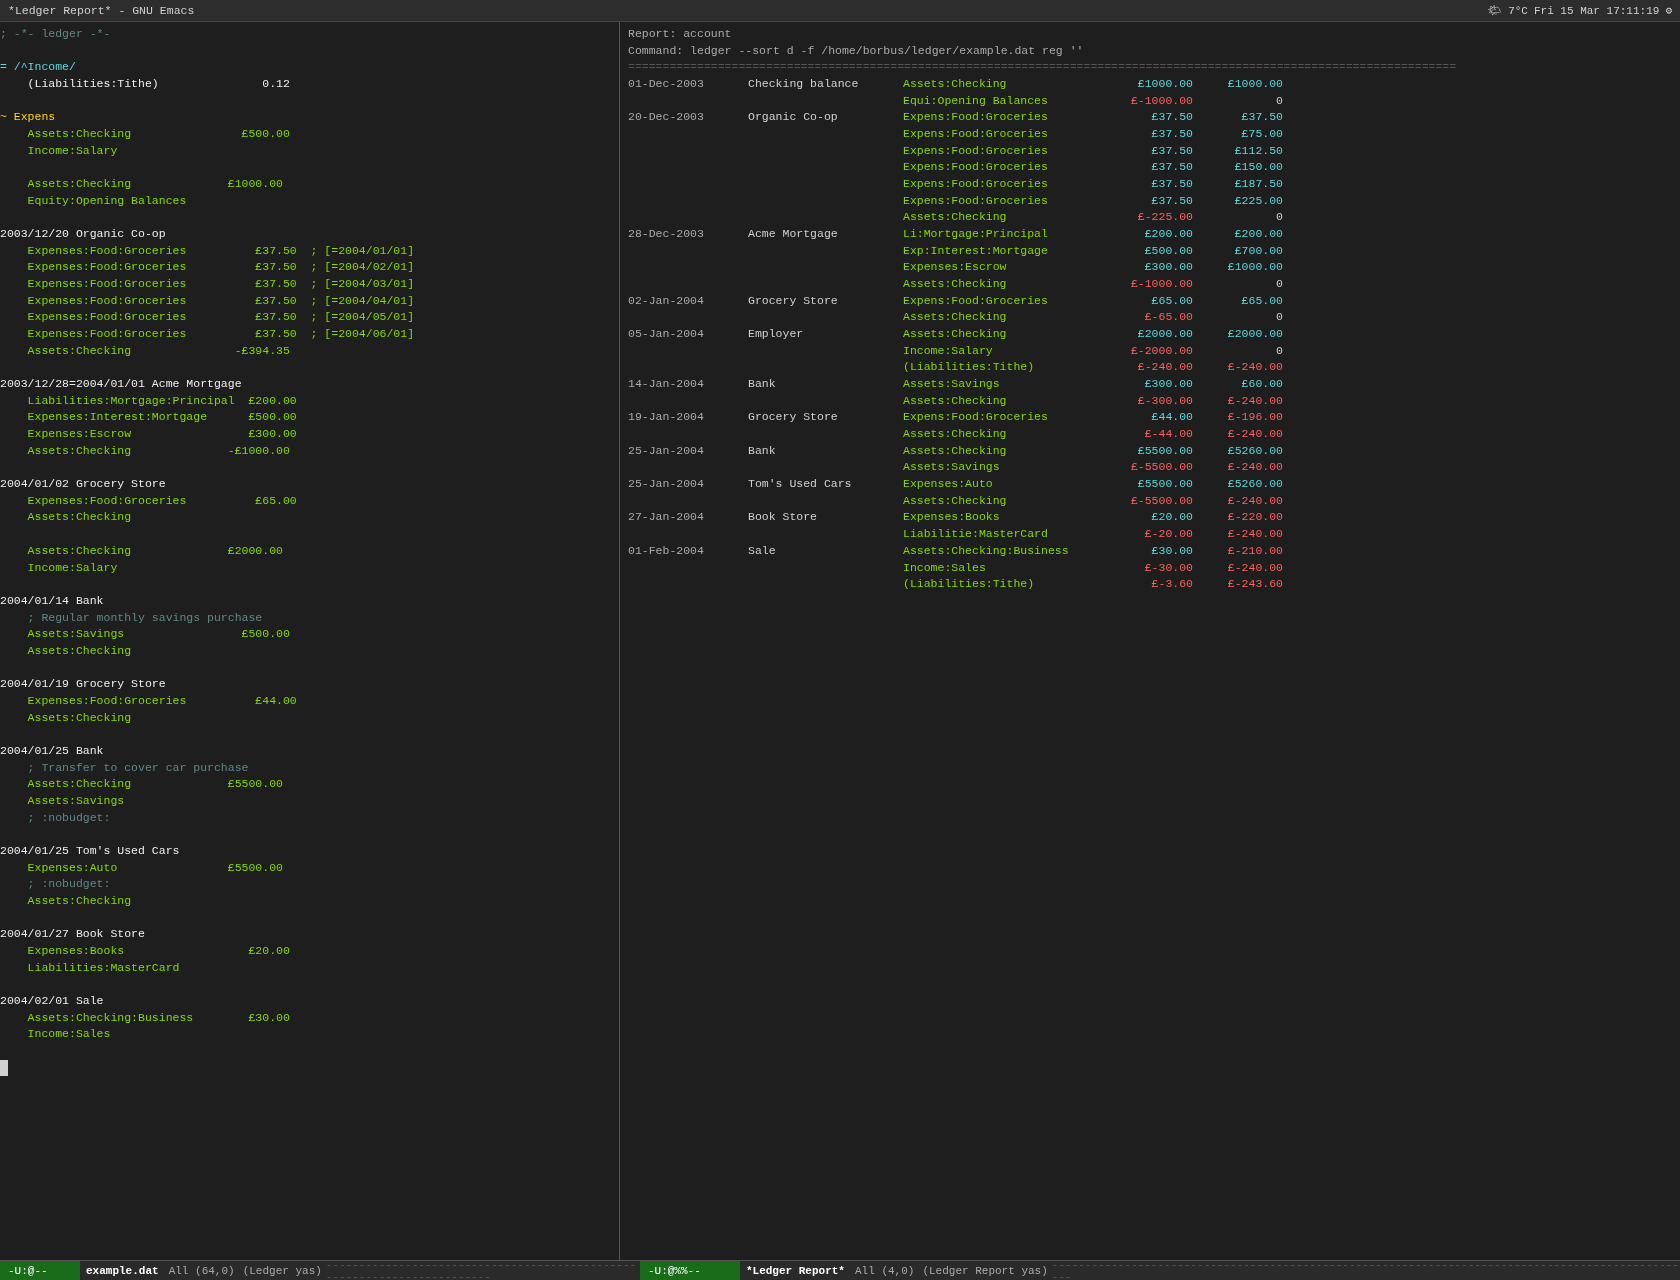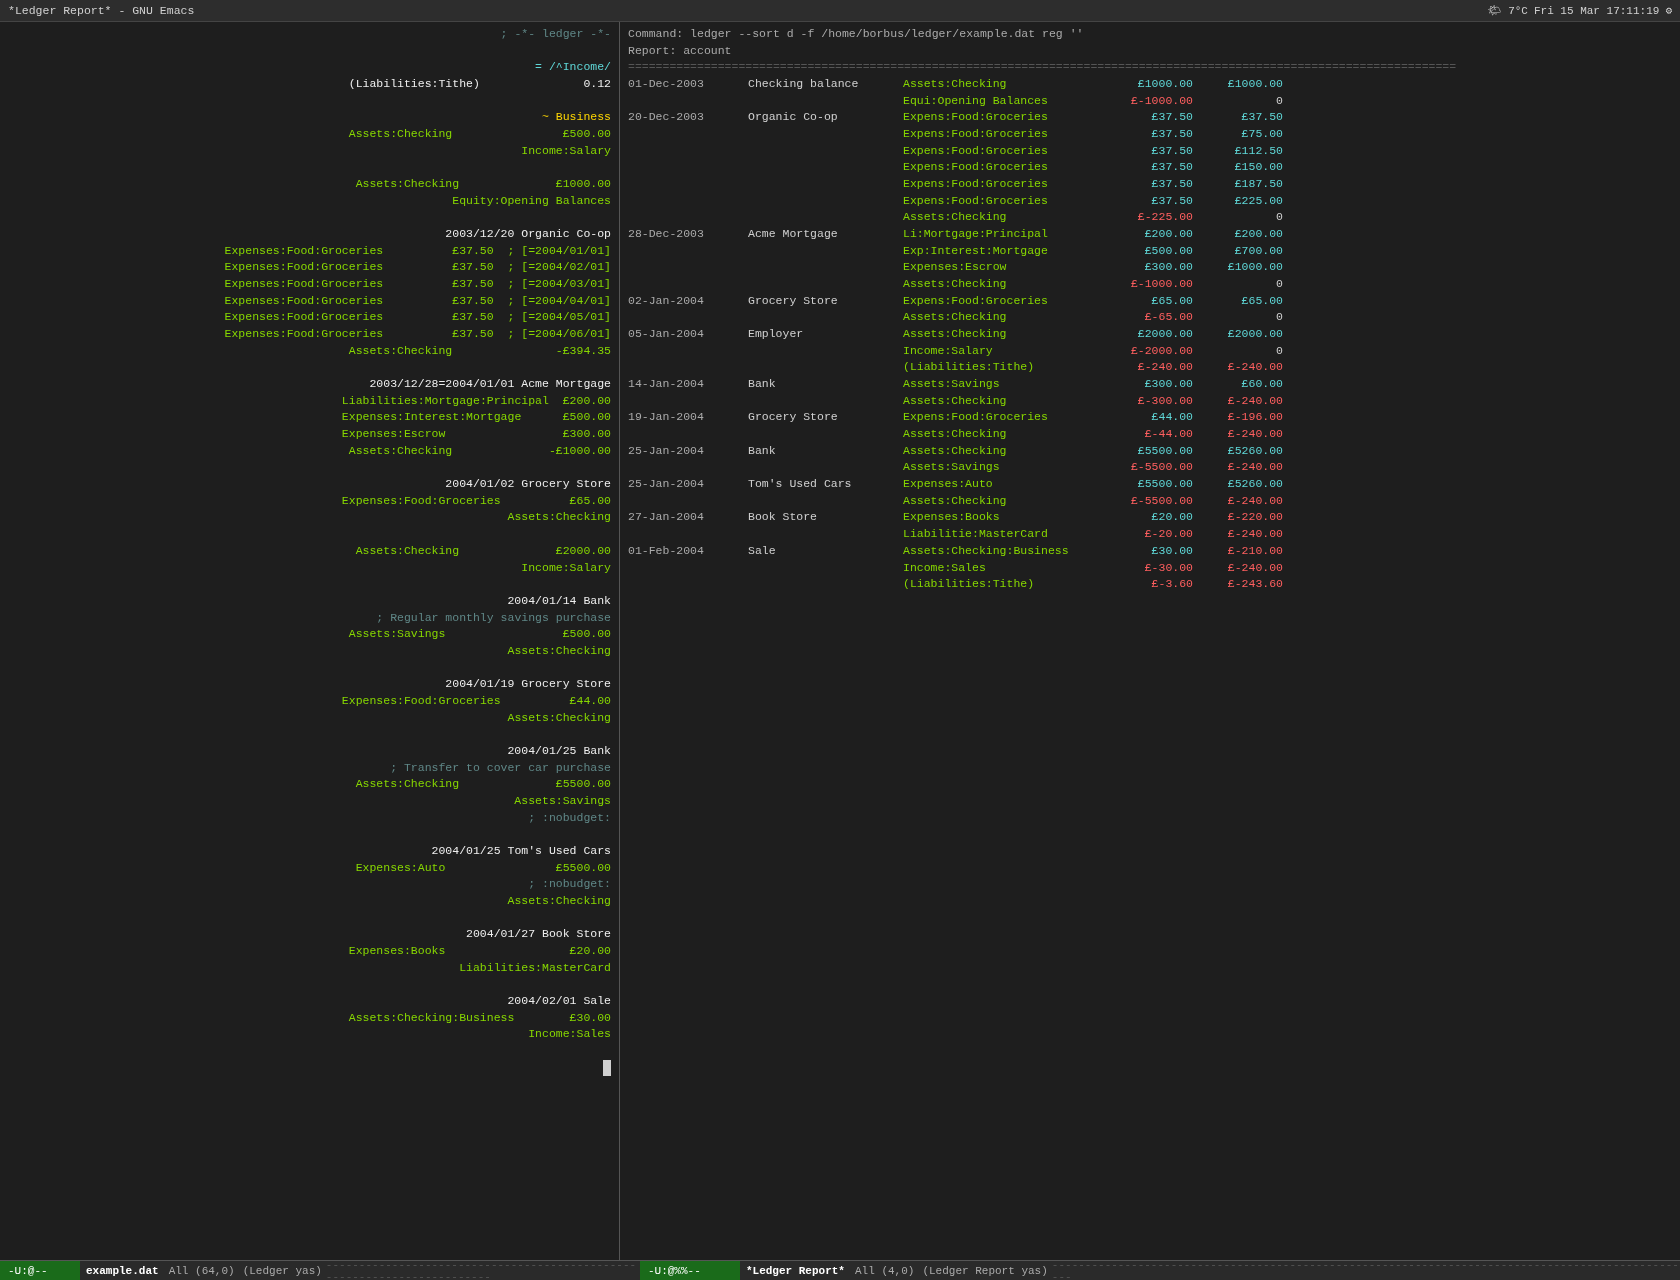--- a/index.html
+++ b/index.html
@@ -28,25 +28,24 @@
       align-items: center;
       gap: 6px;
     }
     .main-content {
       display: flex;
       height: calc(1280px - 22px - 20px);
     }
     .left-pane {
       width: 620px;
       background: #1e1e1e;
-      padding: 4px 8px;
+      padding: 4px 0;
       overflow: hidden;
       border-right: 1px solid #555;
       height: 100%;
-      text-align: right;
     }
     .right-pane {
       flex: 1;
       background: #1e1e1e;
       padding: 4px 8px;
       overflow: hidden;
       height: 100%;
     }
     .status-bar {
       height: 20px;
@@ -89,21 +88,21 @@
   </span>
 </div>
 
 <div class="main-content">
   <div class="left-pane" id="left-pane">
       <div class="line" style="white-space: pre; font-family: &quot;Courier New&quot;, Courier, monospace; font-size: 11.5px; line-height: 1.45; color: rgb(95, 135, 135);">; -*- ledger -*-</div>
       <div class="line" style="white-space: pre; font-family: &quot;Courier New&quot;, Courier, monospace; font-size: 11.5px; line-height: 1.45; color: rgb(208, 208, 208);"> </div>
       <div class="line" style="white-space: pre; font-family: &quot;Courier New&quot;, Courier, monospace; font-size: 11.5px; line-height: 1.45; color: rgb(95, 215, 215);">= /^Income/</div>
       <div class="line" style="white-space: pre; font-family: &quot;Courier New&quot;, Courier, monospace; font-size: 11.5px; line-height: 1.45; color: rgb(238, 238, 238);">    (Liabilities:Tithe)               0.12</div>
       <div class="line" style="white-space: pre; font-family: &quot;Courier New&quot;, Courier, monospace; font-size: 11.5px; line-height: 1.45; color: rgb(208, 208, 208);"> </div>
-      <div class="line" style="white-space: pre; font-family: &quot;Courier New&quot;, Courier, monospace; font-size: 11.5px; line-height: 1.45; color: rgb(255, 215, 0);">~ Business</div>
+      <div class="line" style="white-space: pre; font-family: &quot;Courier New&quot;, Courier, monospace; font-size: 11.5px; line-height: 1.45; color: rgb(255, 215, 0);">~ Expens</div>
       <div class="line" style="white-space: pre; font-family: &quot;Courier New&quot;, Courier, monospace; font-size: 11.5px; line-height: 1.45; color: rgb(135, 215, 0);">    Assets:Checking                £500.00</div>
       <div class="line" style="white-space: pre; font-family: &quot;Courier New&quot;, Courier, monospace; font-size: 11.5px; line-height: 1.45; color: rgb(135, 215, 0);">    Income:Salary</div>
       <div class="line" style="white-space: pre; font-family: &quot;Courier New&quot;, Courier, monospace; font-size: 11.5px; line-height: 1.45; color: rgb(208, 208, 208);"> </div>
       <div class="line" style="white-space: pre; font-family: &quot;Courier New&quot;, Courier, monospace; font-size: 11.5px; line-height: 1.45; color: rgb(135, 215, 0);">    Assets:Checking              £1000.00</div>
       <div class="line" style="white-space: pre; font-family: &quot;Courier New&quot;, Courier, monospace; font-size: 11.5px; line-height: 1.45; color: rgb(135, 215, 0);">    Equity:Opening Balances</div>
       <div class="line" style="white-space: pre; font-family: &quot;Courier New&quot;, Courier, monospace; font-size: 11.5px; line-height: 1.45; color: rgb(208, 208, 208);"> </div>
       <div class="line" style="white-space: pre; font-family: &quot;Courier New&quot;, Courier, monospace; font-size: 11.5px; line-height: 1.45; color: rgb(238, 238, 238);">2003/12/20 Organic Co-op</div>
       <div class="line" style="white-space: pre; font-family: &quot;Courier New&quot;, Courier, monospace; font-size: 11.5px; line-height: 1.45; color: rgb(135, 215, 0);">    Expenses:Food:Groceries          £37.50  ; [=2004/01/01]</div>
       <div class="line" style="white-space: pre; font-family: &quot;Courier New&quot;, Courier, monospace; font-size: 11.5px; line-height: 1.45; color: rgb(135, 215, 0);">    Expenses:Food:Groceries          £37.50  ; [=2004/02/01]</div>
       <div class="line" style="white-space: pre; font-family: &quot;Courier New&quot;, Courier, monospace; font-size: 11.5px; line-height: 1.45; color: rgb(135, 215, 0);">    Expenses:Food:Groceries          £37.50  ; [=2004/03/01]</div>
@@ -149,22 +148,22 @@
       <div class="line" style="white-space: pre; font-family: &quot;Courier New&quot;, Courier, monospace; font-size: 11.5px; line-height: 1.45; color: rgb(135, 215, 0);">    Expenses:Books                  £20.00</div>
       <div class="line" style="white-space: pre; font-family: &quot;Courier New&quot;, Courier, monospace; font-size: 11.5px; line-height: 1.45; color: rgb(135, 215, 0);">    Liabilities:MasterCard</div>
       <div class="line" style="white-space: pre; font-family: &quot;Courier New&quot;, Courier, monospace; font-size: 11.5px; line-height: 1.45; color: rgb(208, 208, 208);"> </div>
       <div class="line" style="white-space: pre; font-family: &quot;Courier New&quot;, Courier, monospace; font-size: 11.5px; line-height: 1.45; color: rgb(238, 238, 238);">2004/02/01 Sale</div>
       <div class="line" style="white-space: pre; font-family: &quot;Courier New&quot;, Courier, monospace; font-size: 11.5px; line-height: 1.45; color: rgb(135, 215, 0);">    Assets:Checking:Business        £30.00</div>
       <div class="line" style="white-space: pre; font-family: &quot;Courier New&quot;, Courier, monospace; font-size: 11.5px; line-height: 1.45; color: rgb(135, 215, 0);">    Income:Sales</div>
       <div class="line" style="white-space: pre; font-family: &quot;Courier New&quot;, Courier, monospace; font-size: 11.5px; line-height: 1.45; color: rgb(208, 208, 208);"> </div>
       <div class="line" style="white-space: pre; color: rgb(208, 208, 208);"><span style="background: rgb(208, 208, 208); color: rgb(30, 30, 30); display: inline-block; min-width: 8px;"> </span></div>
     </div>
   <div class="right-pane" id="right-pane">
+      <div style="color: rgb(170, 170, 170); white-space: pre; font-size: 11.5px; line-height: 1.45;">Report: account</div>
       <div style="color: rgb(170, 170, 170); white-space: pre; font-size: 11.5px; line-height: 1.45;">Command: ledger --sort d -f /home/borbus/ledger/example.dat reg ''</div>
-      <div style="color: rgb(170, 170, 170); white-space: pre; font-size: 11.5px; line-height: 1.45;">Report: account</div>
       <div style="color: rgb(85, 85, 85); white-space: pre; font-size: 11.5px; line-height: 1.45; overflow: hidden;">========================================================================================================================</div>
       <div style="display: flex; font-family: &quot;Courier New&quot;, Courier, monospace; font-size: 11.5px; line-height: 1.45; white-space: pre;"><span style="color: rgb(170, 170, 170); width: 120px; display: inline-block; flex-shrink: 0;">01-Dec-2003 </span><span style="color: rgb(208, 208, 208); width: 155px; display: inline-block; flex-shrink: 0;">Checking balance  </span><span style="color: rgb(135, 215, 0); width: 200px; display: inline-block; flex-shrink: 0;">Assets:Checking</span><span style="color: rgb(95, 215, 215); width: 90px; display: inline-block; text-align: right; flex-shrink: 0;">£1000.00</span><span style="color: rgb(95, 215, 215); width: 90px; display: inline-block; text-align: right; flex-shrink: 0; padding-left: 8px;">£1000.00</span></div>
       <div style="display: flex; font-family: &quot;Courier New&quot;, Courier, monospace; font-size: 11.5px; line-height: 1.45; white-space: pre;"><span style="color: rgb(170, 170, 170); width: 120px; display: inline-block; flex-shrink: 0;">            </span><span style="color: rgb(208, 208, 208); width: 155px; display: inline-block; flex-shrink: 0;">                  </span><span style="color: rgb(135, 215, 0); width: 200px; display: inline-block; flex-shrink: 0;">Equi:Opening Balances</span><span style="color: rgb(255, 95, 95); width: 90px; display: inline-block; text-align: right; flex-shrink: 0;">£-1000.00</span><span style="color: rgb(208, 208, 208); width: 90px; display: inline-block; text-align: right; flex-shrink: 0; padding-left: 8px;">0</span></div>
       <div style="display: flex; font-family: &quot;Courier New&quot;, Courier, monospace; font-size: 11.5px; line-height: 1.45; white-space: pre;"><span style="color: rgb(170, 170, 170); width: 120px; display: inline-block; flex-shrink: 0;">20-Dec-2003 </span><span style="color: rgb(208, 208, 208); width: 155px; display: inline-block; flex-shrink: 0;">Organic Co-op     </span><span style="color: rgb(135, 215, 0); width: 200px; display: inline-block; flex-shrink: 0;">Expens:Food:Groceries</span><span style="color: rgb(95, 215, 215); width: 90px; display: inline-block; text-align: right; flex-shrink: 0;">£37.50</span><span style="color: rgb(95, 215, 215); width: 90px; display: inline-block; text-align: right; flex-shrink: 0; padding-left: 8px;">£37.50</span></div>
       <div style="display: flex; font-family: &quot;Courier New&quot;, Courier, monospace; font-size: 11.5px; line-height: 1.45; white-space: pre;"><span style="color: rgb(170, 170, 170); width: 120px; display: inline-block; flex-shrink: 0;">            </span><span style="color: rgb(208, 208, 208); width: 155px; display: inline-block; flex-shrink: 0;">                  </span><span style="color: rgb(135, 215, 0); width: 200px; display: inline-block; flex-shrink: 0;">Expens:Food:Groceries</span><span style="color: rgb(95, 215, 215); width: 90px; display: inline-block; text-align: right; flex-shrink: 0;">£37.50</span><span style="color: rgb(95, 215, 215); width: 90px; display: inline-block; text-align: right; flex-shrink: 0; padding-left: 8px;">£75.00</span></div>
       <div style="display: flex; font-family: &quot;Courier New&quot;, Courier, monospace; font-size: 11.5px; line-height: 1.45; white-space: pre;"><span style="color: rgb(170, 170, 170); width: 120px; display: inline-block; flex-shrink: 0;">            </span><span style="color: rgb(208, 208, 208); width: 155px; display: inline-block; flex-shrink: 0;">                  </span><span style="color: rgb(135, 215, 0); width: 200px; display: inline-block; flex-shrink: 0;">Expens:Food:Groceries</span><span style="color: rgb(95, 215, 215); width: 90px; display: inline-block; text-align: right; flex-shrink: 0;">£37.50</span><span style="color: rgb(95, 215, 215); width: 90px; display: inline-block; text-align: right; flex-shrink: 0; padding-left: 8px;">£112.50</span></div>
       <div style="display: flex; font-family: &quot;Courier New&quot;, Courier, monospace; font-size: 11.5px; line-height: 1.45; white-space: pre;"><span style="color: rgb(170, 170, 170); width: 120px; display: inline-block; flex-shrink: 0;">            </span><span style="color: rgb(208, 208, 208); width: 155px; display: inline-block; flex-shrink: 0;">                  </span><span style="color: rgb(135, 215, 0); width: 200px; display: inline-block; flex-shrink: 0;">Expens:Food:Groceries</span><span style="color: rgb(95, 215, 215); width: 90px; display: inline-block; text-align: right; flex-shrink: 0;">£37.50</span><span style="color: rgb(95, 215, 215); width: 90px; display: inline-block; text-align: right; flex-shrink: 0; padding-left: 8px;">£150.00</span></div>
       <div style="display: flex; font-family: &quot;Courier New&quot;, Courier, monospace; font-size: 11.5px; line-height: 1.45; white-space: pre;"><span style="color: rgb(170, 170, 170); width: 120px; display: inline-block; flex-shrink: 0;">            </span><span style="color: rgb(208, 208, 208); width: 155px; display: inline-block; flex-shrink: 0;">                  </span><span style="color: rgb(135, 215, 0); width: 200px; display: inline-block; flex-shrink: 0;">Expens:Food:Groceries</span><span style="color: rgb(95, 215, 215); width: 90px; display: inline-block; text-align: right; flex-shrink: 0;">£37.50</span><span style="color: rgb(95, 215, 215); width: 90px; display: inline-block; text-align: right; flex-shrink: 0; padding-left: 8px;">£187.50</span></div>
       <div style="display: flex; font-family: &quot;Courier New&quot;, Courier, monospace; font-size: 11.5px; line-height: 1.45; white-space: pre;"><span style="color: rgb(170, 170, 170); width: 120px; display: inline-block; flex-shrink: 0;">            </span><span style="color: rgb(208, 208, 208); width: 155px; display: inline-block; flex-shrink: 0;">                  </span><span style="color: rgb(135, 215, 0); width: 200px; display: inline-block; flex-shrink: 0;">Expens:Food:Groceries</span><span style="color: rgb(95, 215, 215); width: 90px; display: inline-block; text-align: right; flex-shrink: 0;">£37.50</span><span style="color: rgb(95, 215, 215); width: 90px; display: inline-block; text-align: right; flex-shrink: 0; padding-left: 8px;">£225.00</span></div>
       <div style="display: flex; font-family: &quot;Courier New&quot;, Courier, monospace; font-size: 11.5px; line-height: 1.45; white-space: pre;"><span style="color: rgb(170, 170, 170); width: 120px; display: inline-block; flex-shrink: 0;">            </span><span style="color: rgb(208, 208, 208); width: 155px; display: inline-block; flex-shrink: 0;">                  </span><span style="color: rgb(135, 215, 0); width: 200px; display: inline-block; flex-shrink: 0;">Assets:Checking</span><span style="color: rgb(255, 95, 95); width: 90px; display: inline-block; text-align: right; flex-shrink: 0;">£-225.00</span><span style="color: rgb(208, 208, 208); width: 90px; display: inline-block; text-align: right; flex-shrink: 0; padding-left: 8px;">0</span></div>

